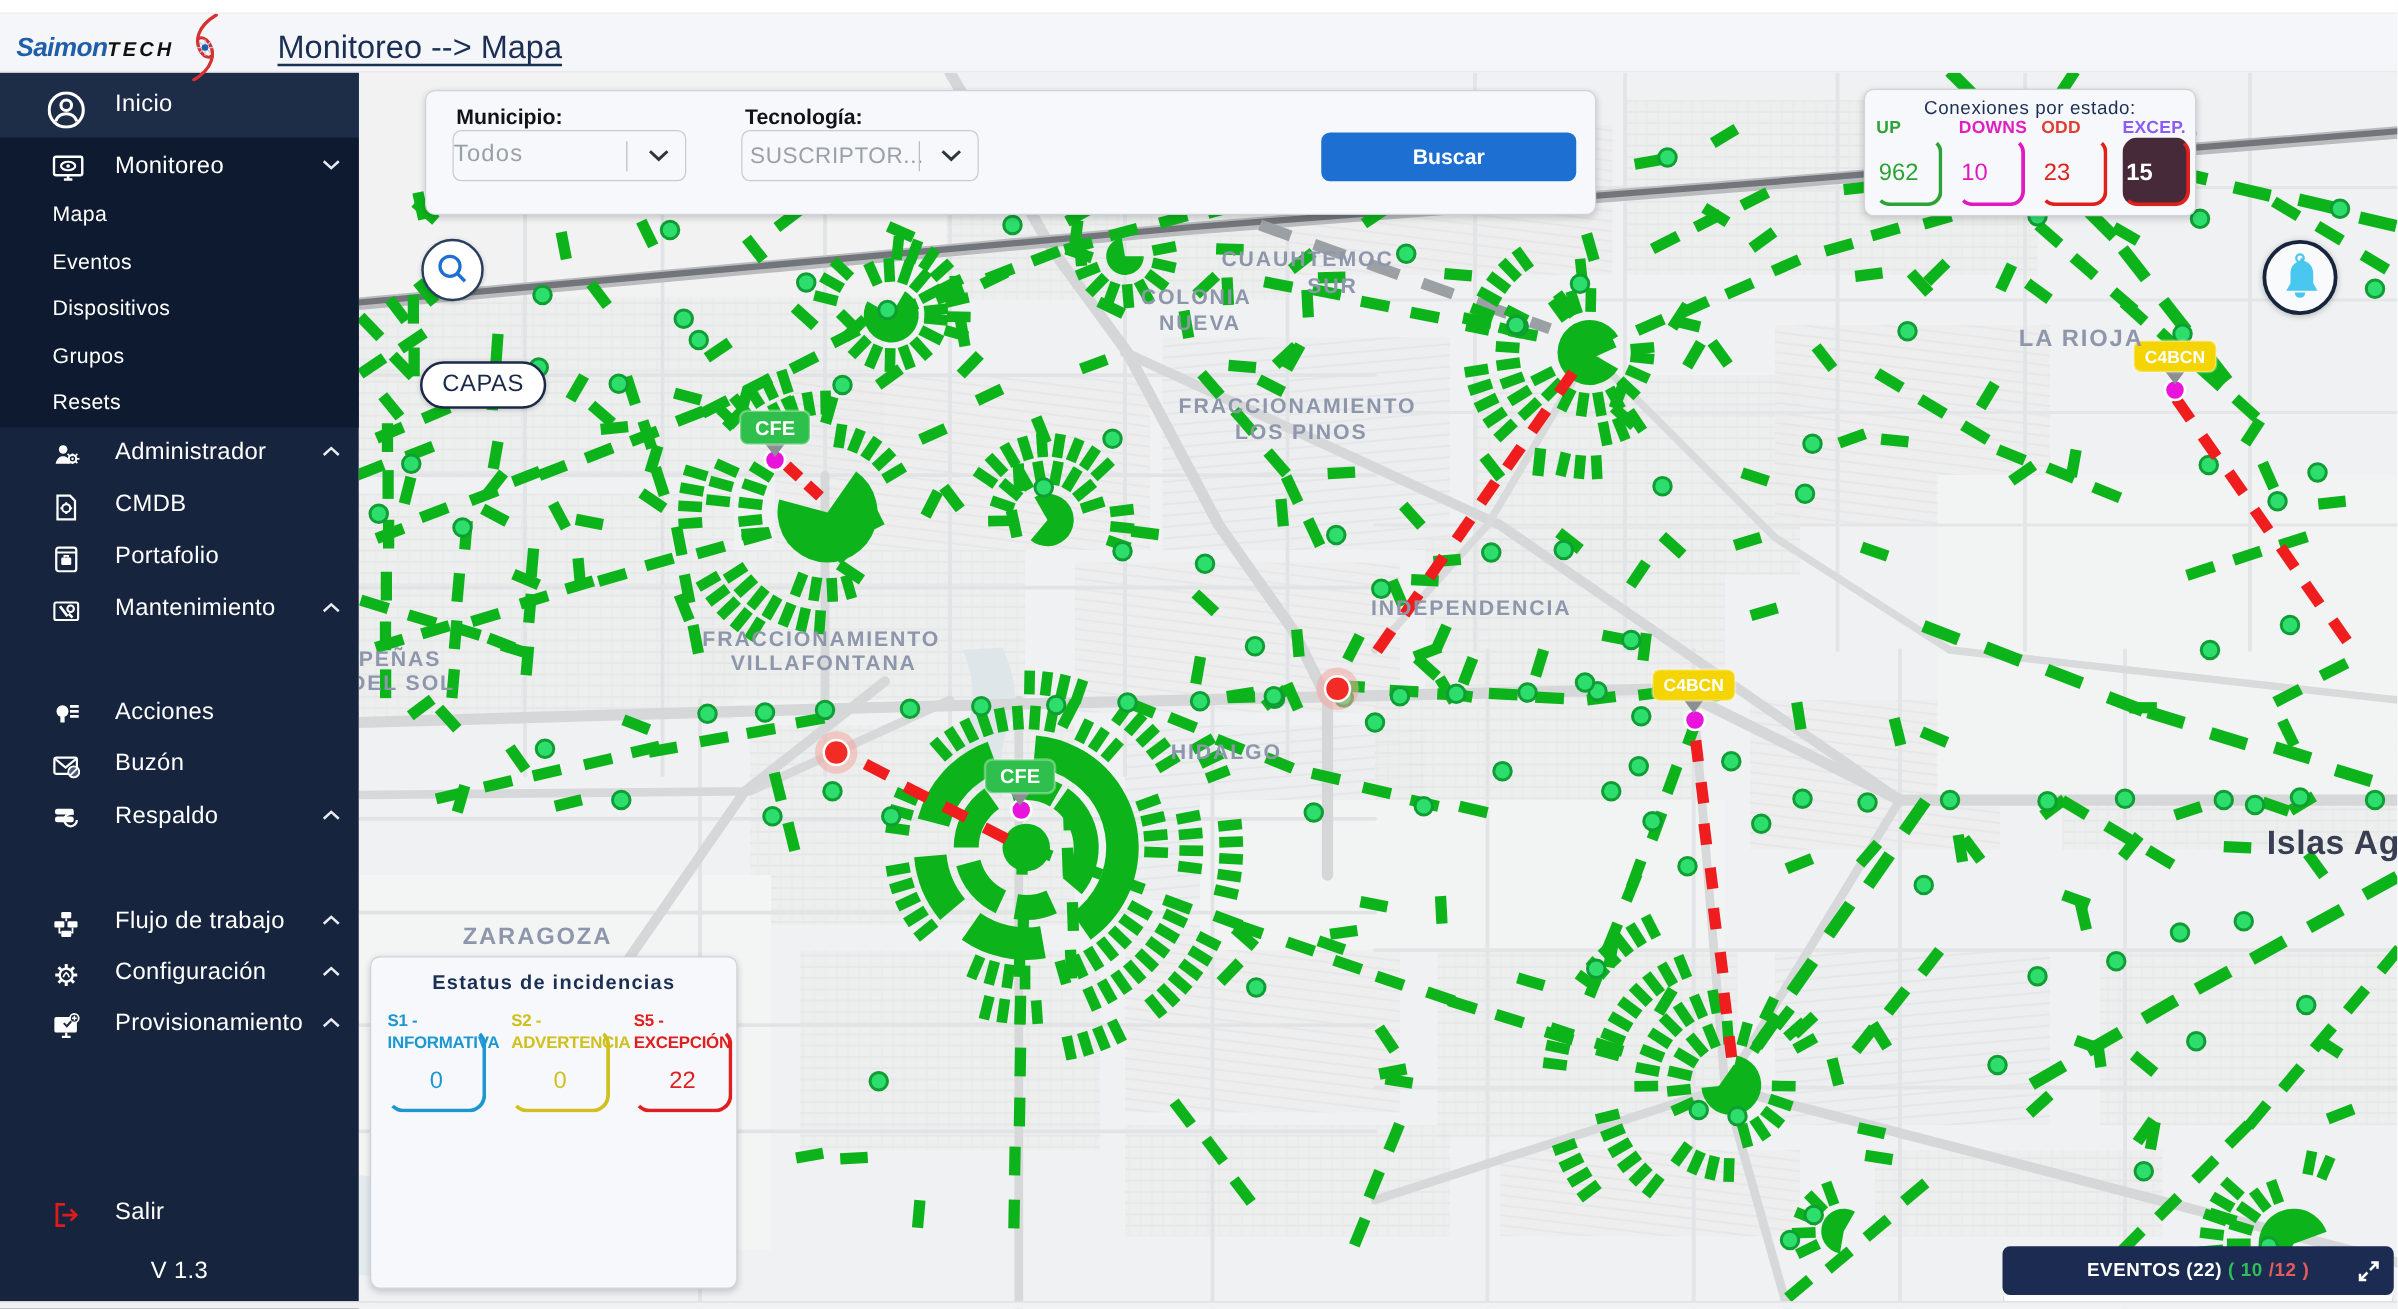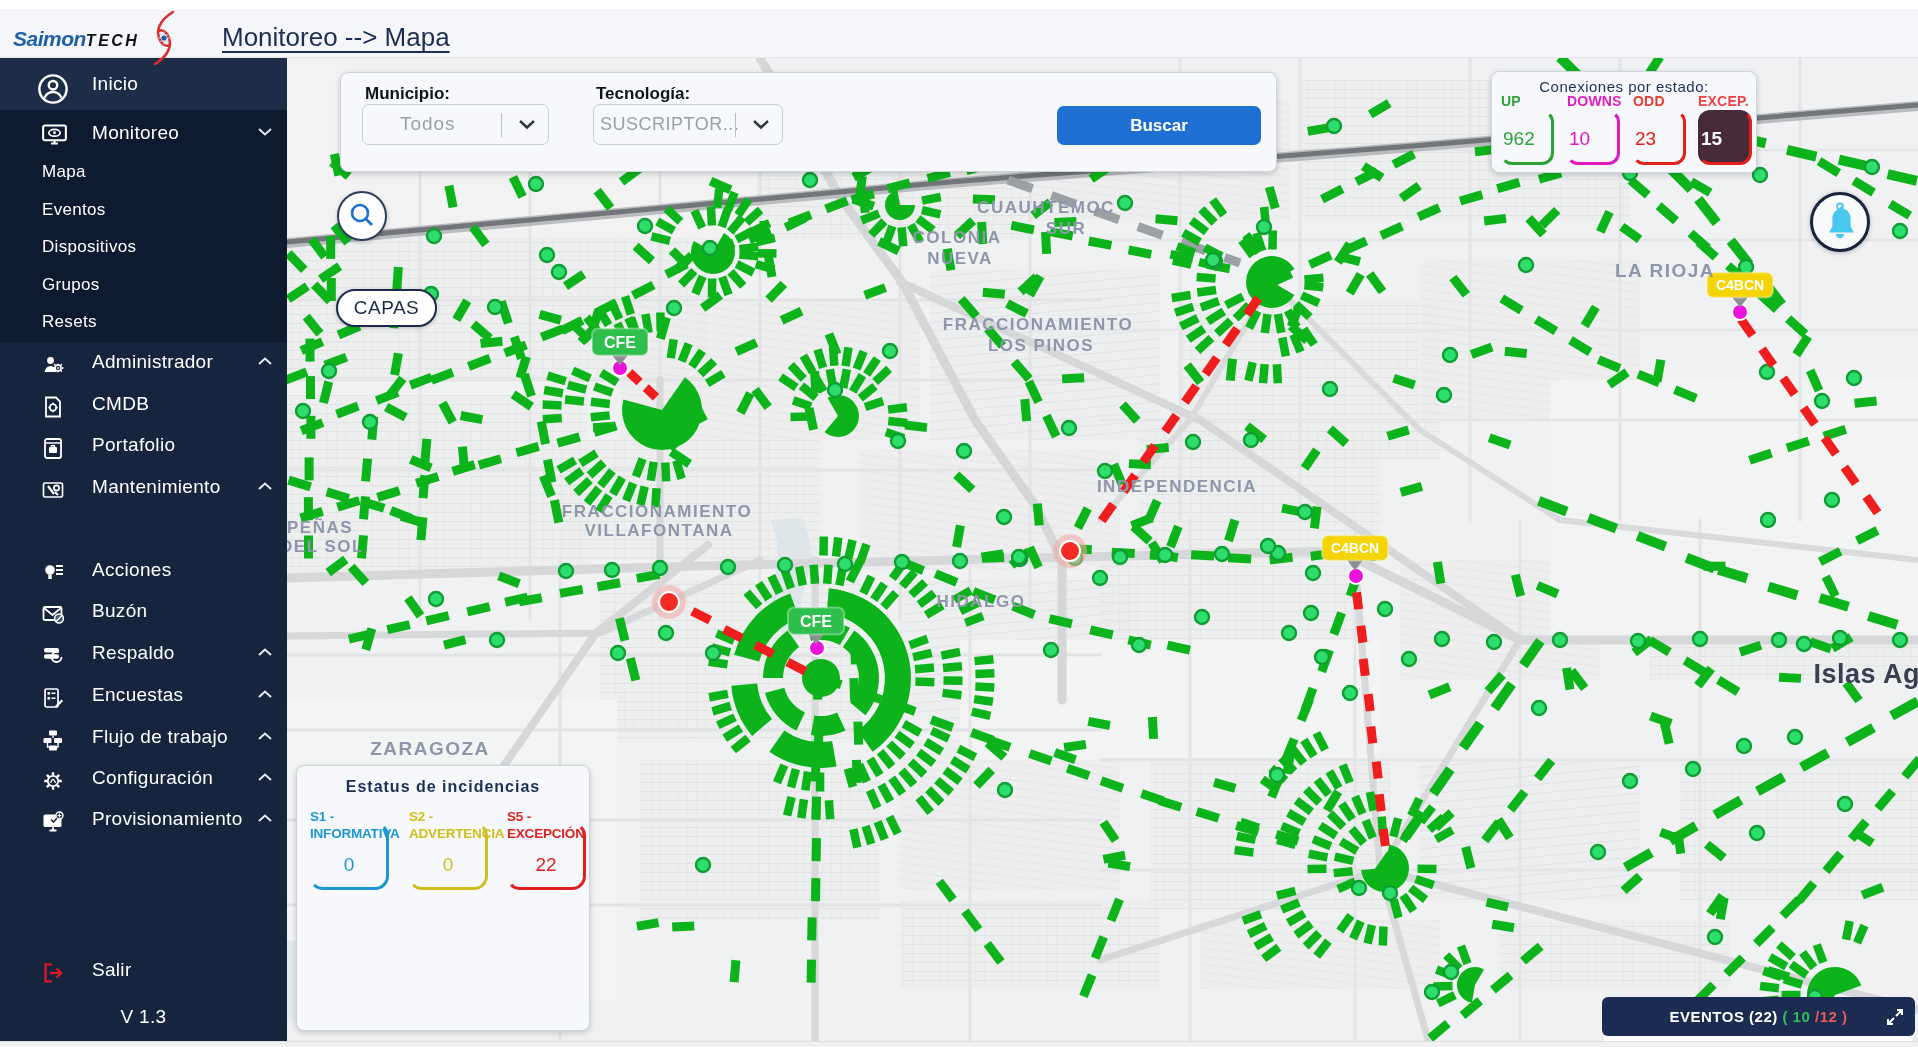--- a/index.html
+++ b/index.html
@@ -23,21 +23,21 @@
 .slbl{margin-left:92px;font-size:19px;letter-spacing:0.3px}
 .sub2{margin-left:42px;font-size:17px}
 .chev{position:absolute;right:14px;top:50%;margin-top:-6px;line-height:0}
 
 #map{position:absolute;left:287px;top:58px;width:1631px;height:989px;overflow:hidden}
 
 .panel{position:absolute;background:#f6f8fb;border:1px solid #cfd4db;border-radius:8px;box-shadow:0 2px 6px rgba(0,0,0,.18)}
 #fpanel{left:53px;top:14px;width:937px;height:100px}
 #fpanel .flbl{position:absolute;top:11px;font-size:17px;font-weight:bold;color:#101418}
 .sel{position:absolute;top:31px;height:41px;background:#f6f8fb;border:1px solid #c6ccd4;border-radius:7px;color:#9aa0a8;font-size:19px}
-.sel .txt{position:absolute;left:0;top:8px;width:70%;text-align:center;letter-spacing:1px}
+.sel .txt{position:absolute;left:0;top:8px;width:70%;text-align:left;letter-spacing:1px}
 .sel .bar{position:absolute;right:46px;top:8px;height:24px;border-left:1px solid #b9bec6}
 .sel .vv{position:absolute;right:12px;top:14px;line-height:0}
 #buscar{position:absolute;left:716px;top:33px;width:204px;height:39px;background:#1d70d2;border-radius:7px;color:#fff;font-weight:bold;font-size:17px;text-align:center;line-height:39px}
 
 #cpanel{left:1204px;top:13px;width:266px;height:102px}
 #cpanel .t{position:absolute;top:6px;width:100%;text-align:center;font-size:15px;font-weight:normal;color:#1b2f55;letter-spacing:0.5px}
 .stat{position:absolute;top:38px;width:54px;height:55px;border:3px solid;border-top-color:transparent!important;border-left-color:transparent!important;border-radius:12px;text-align:left;font-size:19px;line-height:51px}
 .slab{position:absolute;top:21px;font-size:14px;font-weight:bold;letter-spacing:0.2px}
 
 #epanel{left:9px;top:707px;width:294px;height:266px}
@@ -1089,21 +1089,21 @@
               <path d="M2 2l7 6.5L16 2" fill="none" stroke="#30353c" stroke-width="2.4"></path>
             </svg></span>
         </div>
       <div id="buscar">Buscar</div>
     </div>
     <div class="panel" id="cpanel">
       <div class="t">Conexiones por estado:</div>
       <span class="slab" style="left:9px;color:#2da336">UP</span>
       <span class="slab" style="left:75px;color:#e01fc0">DOWNS</span>
       <span class="slab" style="left:141px;color:#e03e31">ODD</span>
-      <span class="slab" style="left:206px;color:#ef4444">EXCEP.</span>
+      <span class="slab" style="left:206px;color:#8b5cf6">EXCEP.</span>
       <div class="stat" style="left:8px;border-color:#2da336;color:#2da336">962</div>
       <div class="stat" style="left:74px;border-color:#e318c0;color:#e318c0">10</div>
       <div class="stat" style="left:140px;border-color:#e0201a;color:#e0201a">23</div>
       <div class="stat" style="left:206px;border-color:#e0201a;color:#fff;background:#472a3a;font-weight:bold">15</div>
     </div>
     <div class="panel" id="epanel">
       <div class="t">Estatus de incidencias</div>
       <span class="elab" style="left:13px;color:#1e96d2">S1 -<br>INFORMATIVA</span>
       <span class="elab" style="left:112px;color:#cfc01e">S2 -<br>ADVERTENCIA</span>
       <span class="elab" style="left:210px;color:#e02020">S5 -<br>EXCEPCIÓN</span>
@@ -1192,29 +1192,20 @@
             <path d="M14 18.5l6-6" stroke="#fff" stroke-width="1.5"></path>
           </svg></span><span class="slbl">Buzón</span></div>
 <div class="srow mainrow" style="top:575px"><span class="sic"><svg width="22" height="22" viewBox="0 0 22 22">
             <rect x="2" y="3" width="15" height="4.6" rx="2" fill="#fff"></rect>
             <rect x="2" y="9.2" width="15" height="4.6" rx="2" fill="#fff"></rect>
             <path d="M19.5 12a5 5 0 1 1-5-5" fill="none" stroke="#fff" stroke-width="1.8"></path>
             <path d="M14.5 4.5V7h2.5" stroke="#fff" stroke-width="1.6" fill="none"></path>
           </svg></span><span class="slbl">Respaldo</span><span class="chev"><svg width="16" height="10" viewBox="0 0 16 10">
             <path d="M2 8l6-5.5L14 8" fill="none" stroke="#e8ecf2" stroke-width="2"></path>
           </svg></span></div>
-<div class="srow mainrow" style="top:617px"><span class="sic"><svg width="22" height="22" viewBox="0 0 22 22">
-            <rect x="3" y="2" width="13" height="18" rx="1.5" fill="none" stroke="#fff" stroke-width="1.7"></rect>
-            <rect x="5.5" y="5" width="2.6" height="2.6" fill="#fff"></rect>
-            <rect x="5.5" y="10" width="2.6" height="2.6" fill="#fff"></rect>
-            <path d="M9.5 6.3h4M9.5 11.3h4" stroke="#fff" stroke-width="1.4"></path>
-            <path d="M13 19l6.5-6.5 1.6 1.6L14.6 20.6z" fill="#fff"></path>
-          </svg></span><span class="slbl">Encuestas</span><span class="chev"><svg width="16" height="10" viewBox="0 0 16 10">
-            <path d="M2 8l6-5.5L14 8" fill="none" stroke="#e8ecf2" stroke-width="2"></path>
-          </svg></span></div>
 <div class="srow mainrow" style="top:659px"><span class="sic"><svg width="22" height="22" viewBox="0 0 22 22">
             <rect x="7" y="1.5" width="8" height="5" rx="1" fill="#fff"></rect>
             <rect x="1.5" y="9" width="8" height="5" rx="1" fill="#fff"></rect>
             <rect x="12" y="9" width="8" height="5" rx="1" fill="#fff"></rect>
             <rect x="7" y="16.5" width="8" height="5" rx="1" fill="#fff"></rect>
             <path d="M11 6.5V9M5.5 14v4h1.5M16 14v4h-1.5" stroke="#fff" stroke-width="1.4" fill="none"></path>
           </svg></span><span class="slbl">Flujo de trabajo</span><span class="chev"><svg width="16" height="10" viewBox="0 0 16 10">
             <path d="M2 8l6-5.5L14 8" fill="none" stroke="#e8ecf2" stroke-width="2"></path>
           </svg></span></div>
 <div class="srow mainrow" style="top:700px"><span class="sic"><svg width="22" height="22" viewBox="0 0 22 22">

